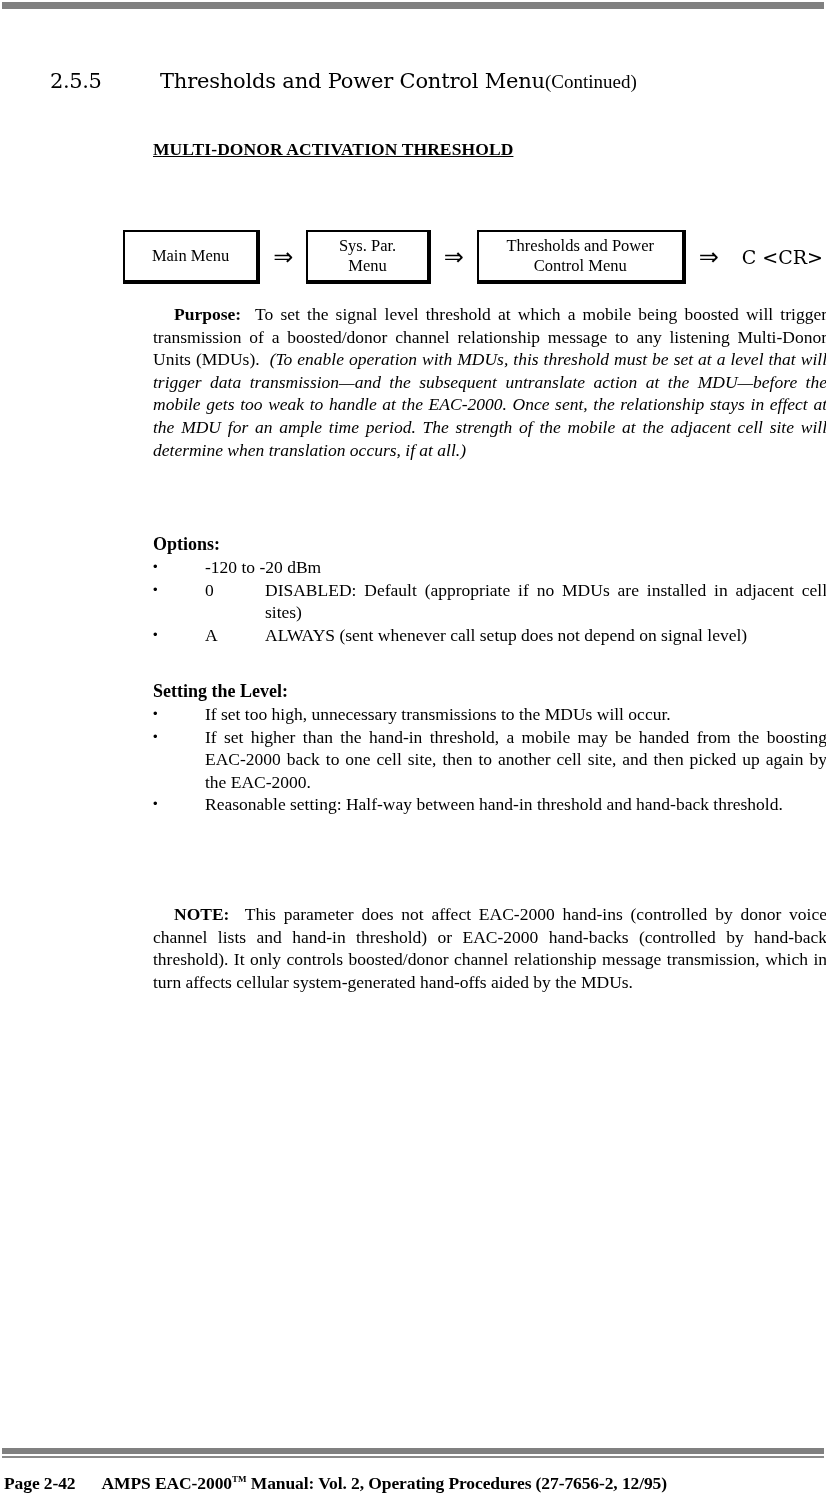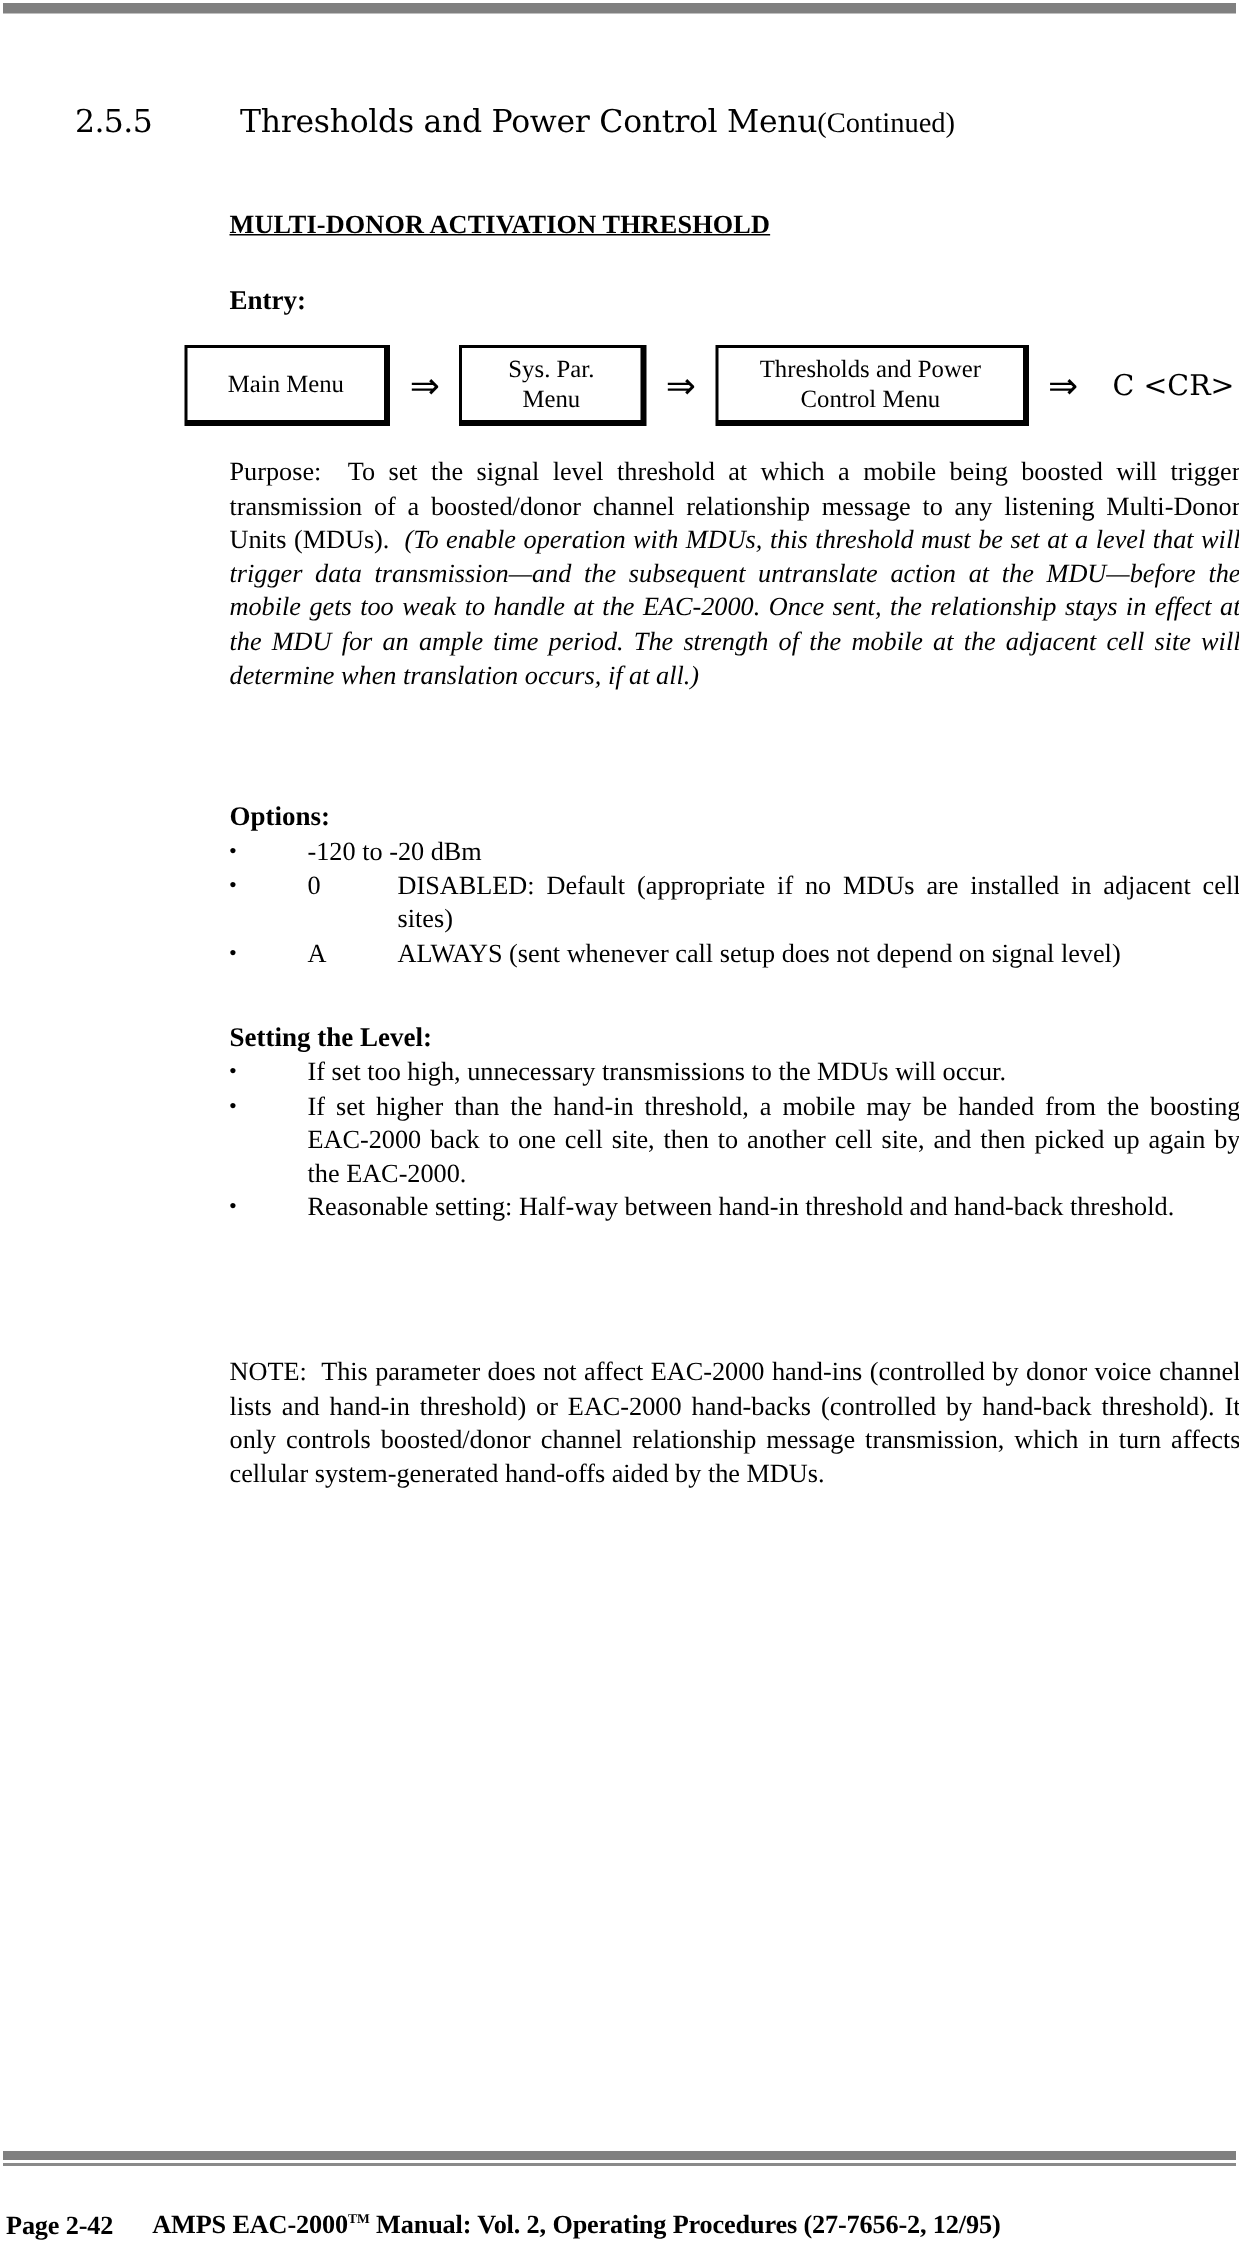--- a/index.html
+++ b/index.html
@@ -78,21 +78,22 @@
   .param-title {
     font-weight: bold;
     text-decoration: underline;
     font-size: 17.5px;
     letter-spacing: 0.1px;
     display: inline-block;
     margin-bottom: 0;
   }
 
   .label-bold {
-    font-weight: normal;
+    font-weight: bold;
+    margin-left: 21px;
   }
 
   .entry-label {
     margin-top: 28px;
     font-weight: bold;
     font-size: 18px;
   }
 
   
   .flow {
@@ -238,21 +239,21 @@
     background: #8a8a8a;
     width: 822px;
     margin-left: 2px;
     margin-top: 2px;
   }
   .footer-text {
     font-family: "Liberation Serif", "DejaVu Serif", serif;
     font-weight: bold;
     font-size: 17.5px;
     line-height: 22px;
-    padding: 24px 0 4px 4px;
+    padding: 10px 0 4px 4px;
     white-space: nowrap;
     letter-spacing: -0.1px;
   }
   .footer-page {
     margin-right: 26px;
   }
   sup.tm {
     font-size: 9px;
     vertical-align: super;
     letter-spacing: 0;
@@ -264,21 +265,20 @@
 <div class="page-header">
   <div class="header-rule"></div>
 </div>
 
 <div class="section-heading">
   <span class="sec-num">2.5.5</span><span class="sec-title">Thresholds and Power Control Menu</span><span class="sec-cont">(Continued)</span>
 </div>
 
 <div class="body-col">
   <span class="param-title">MULTI-DONOR ACTIVATION THRESHOLD</span>
-  <div class="entry-label">Entry:</div>
 </div>
 
 <div class="flow">
   <div class="flow-box b1">
     <span>Main Menu</span>
   </div>
   <div class="flow-arrow">⇒</div>
   <div class="flow-box b2">
     <span>
       <span>Sys. Par.</span><br>

